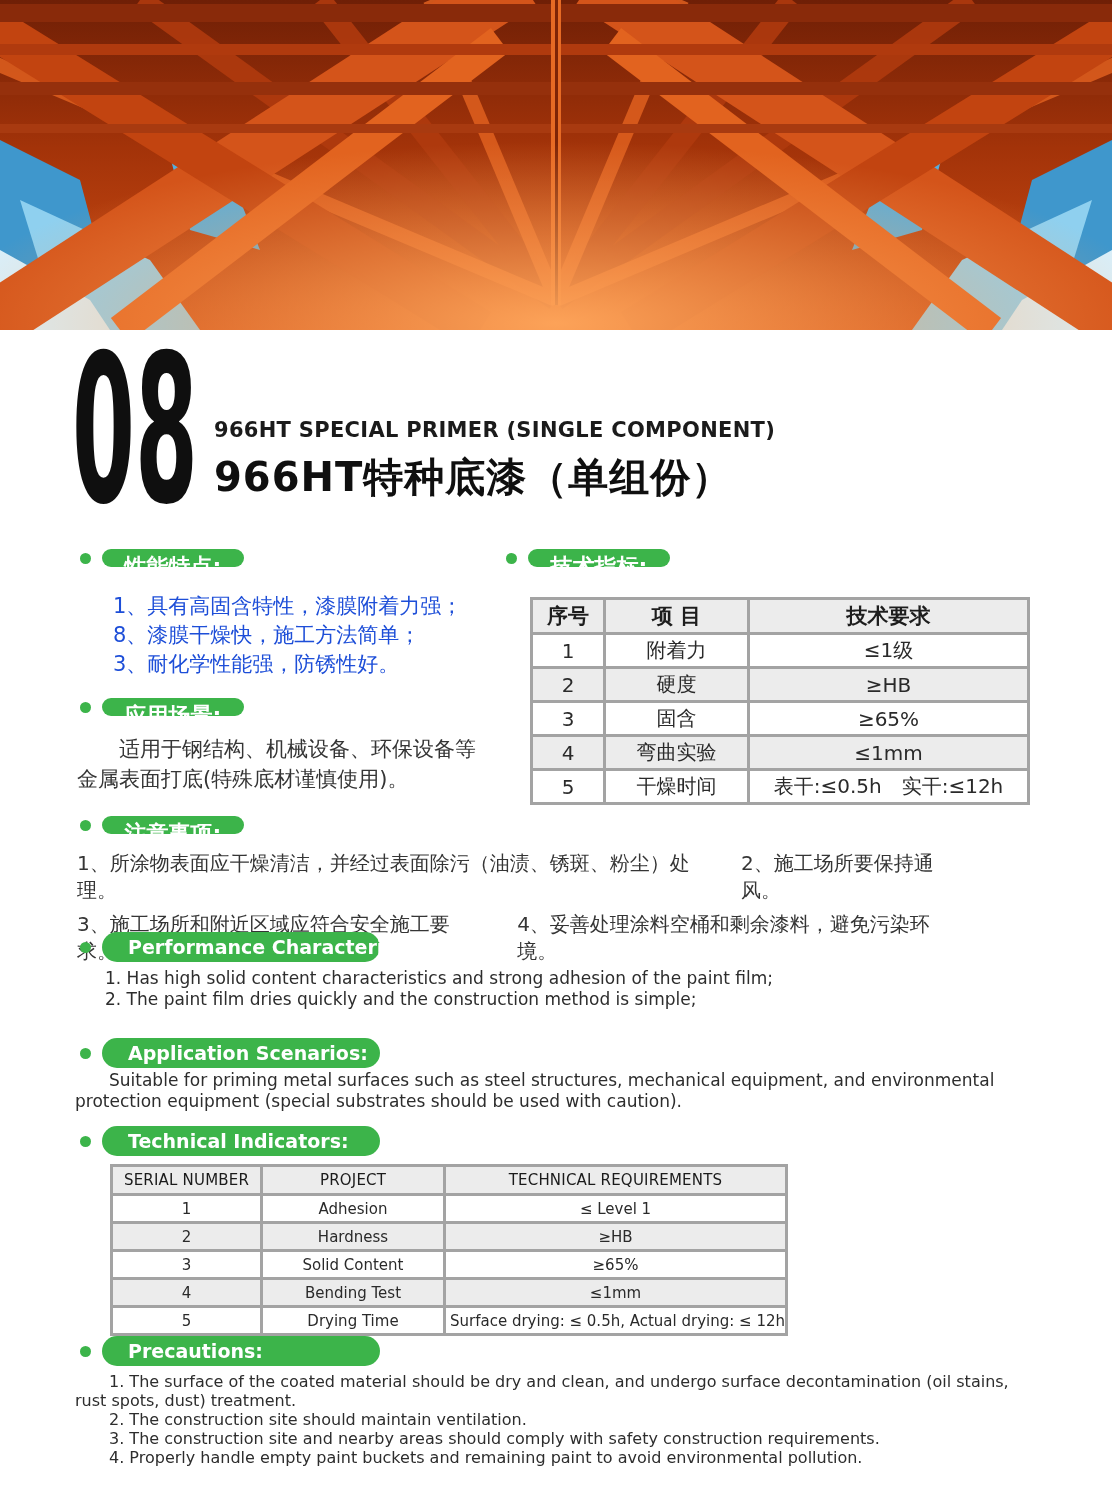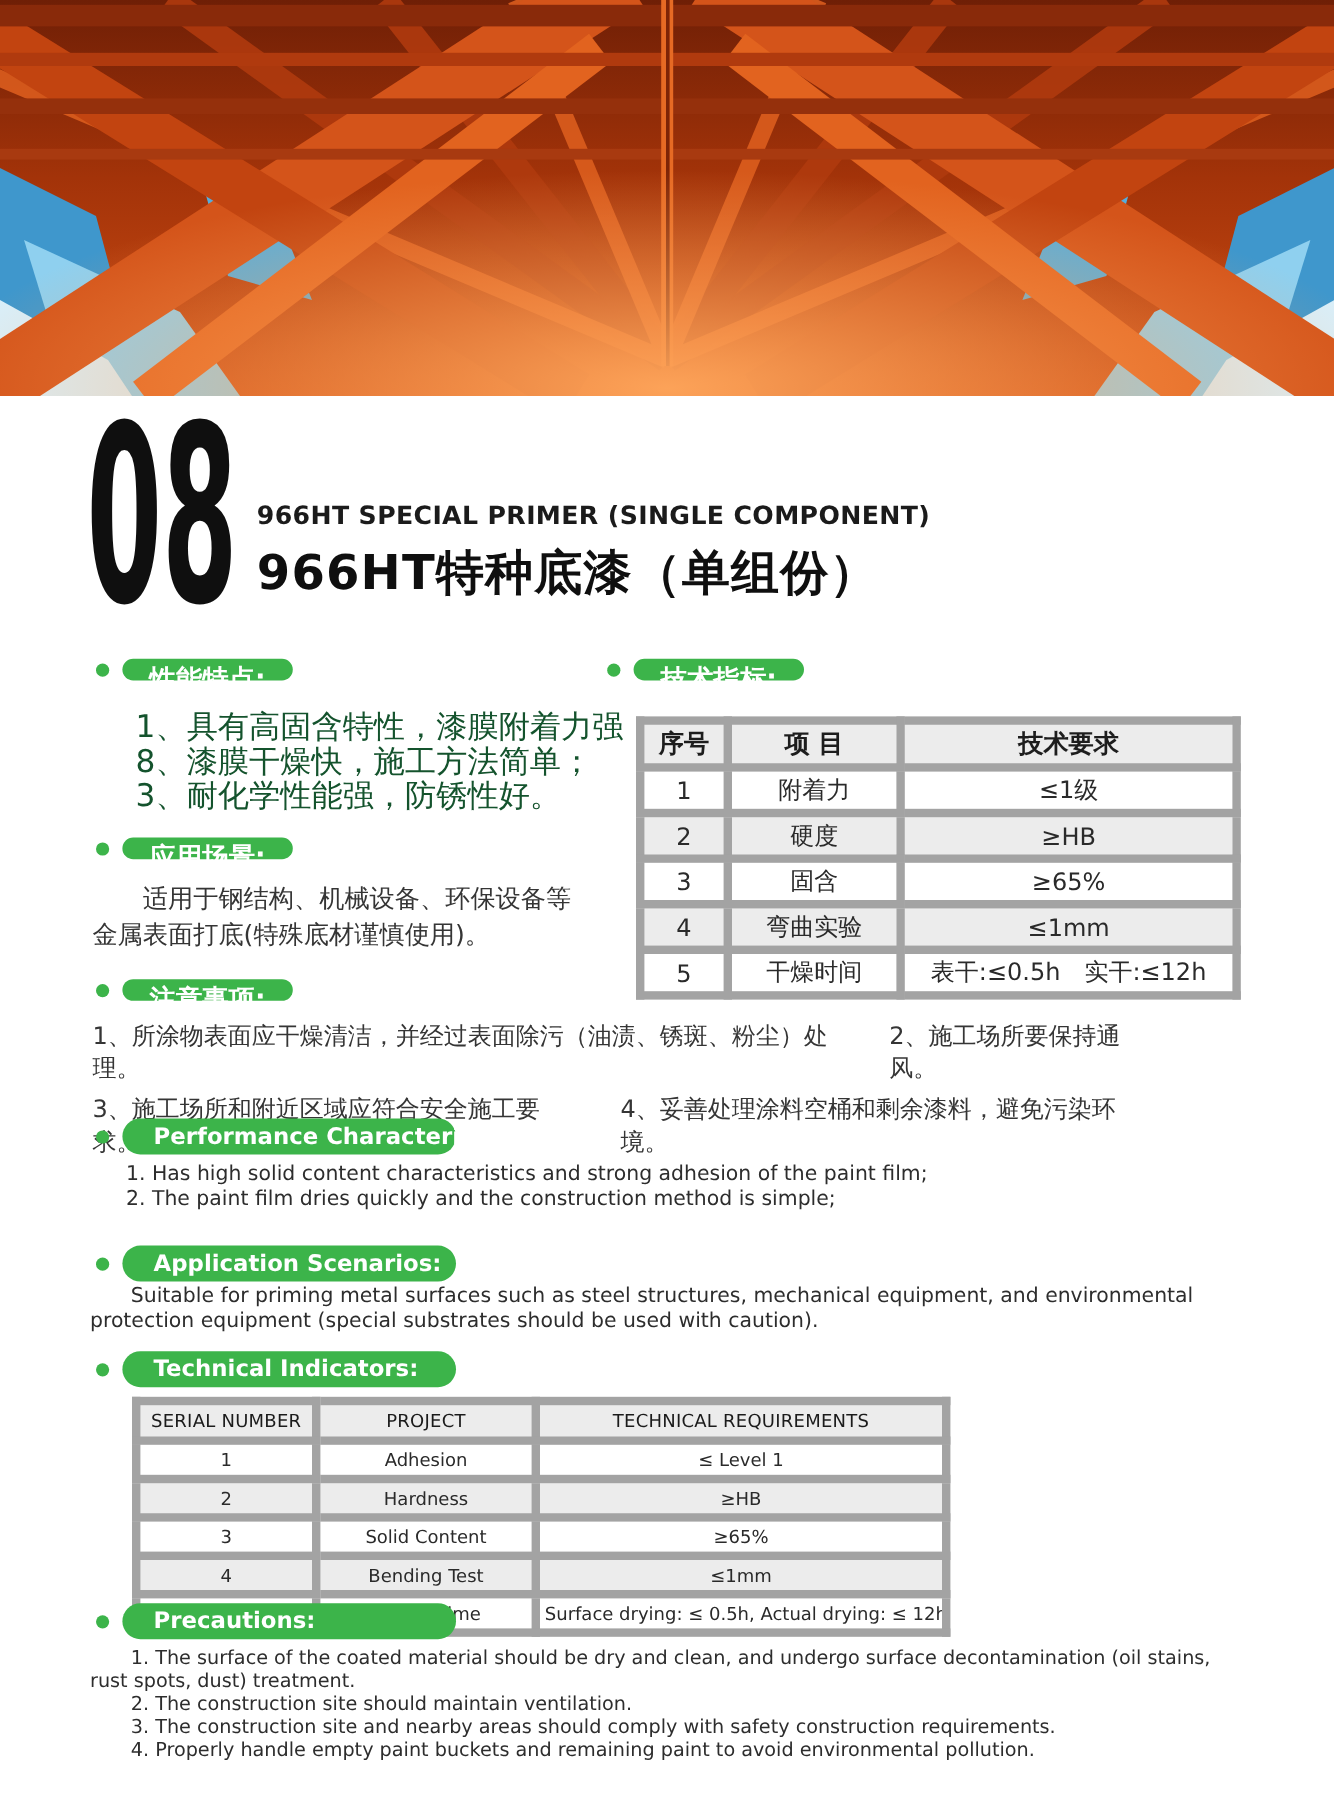--- a/index.html
+++ b/index.html
@@ -15,28 +15,28 @@
   .titles{position:absolute;left:214px;top:418px;}
   .title-en{font-size:21px;font-weight:bold;color:#1b1b1b;letter-spacing:.3px;white-space:nowrap;}
   .title-zh{font-size:40px;font-weight:900;color:#0f0f0f;letter-spacing:1px;margin-top:8px;white-space:nowrap;}
   
   .sec{position:absolute;display:flex;align-items:center;gap:11px;}
   .dot{width:11px;height:11px;border-radius:50%;background:#3CB44A;flex:0 0 auto;}
   .badge{background:#3CB44A;color:#ffffff;font-weight:bold;white-space:nowrap;}
   .badge.zh{width:142px;height:18px;line-height:35px;border-radius:18px;font-size:22px;text-align:center;}
   .badge.en{width:252px;height:30px;line-height:30px;border-radius:15px;font-size:19px;padding-left:26px;text-align:left;}
   
-  .zh-list{position:absolute;left:113px;top:592px;font-size:26px;line-height:29px;color:#14532d;}
+  .zh-list{position:absolute;left:113px;top:592px;font-size:21px;line-height:29px;color:#1d4ed8;}
   .zh-para{position:absolute;left:77px;top:734px;width:414px;font-size:21px;line-height:30px;color:#353535;text-indent:2em;}
   .zh-notes{position:absolute;left:77px;top:850px;width:890px;font-size:20px;color:#353535;}
   .zh-notes .row{display:flex;justify-content:space-between;gap:30px;}
   .zh-notes .row+.row{margin-top:7px;}
   
   table{border-collapse:collapse;table-layout:fixed;}
-  td,th{border:7px solid #a3a3a3;text-align:center;vertical-align:middle;padding:0 4px;overflow:hidden;white-space:nowrap;}
+  td,th{border:3px solid #a3a3a3;text-align:center;vertical-align:middle;padding:0 4px;overflow:hidden;white-space:nowrap;}
   .shade{background:#ececec;}
   .tbl-zh{position:absolute;left:530px;top:597px;width:497px;}
   .tbl-zh th{height:32px;font-size:21px;font-weight:bold;color:#1d1d1d;}
   .tbl-zh td{height:31px;font-size:20px;color:#2a2a2a;}
   .tbl-en{position:absolute;left:110px;top:1164px;width:675px;}
   .tbl-en th{height:26px;font-size:15px;font-weight:normal;color:#1b1b1b;letter-spacing:.2px;}
   .tbl-en td{height:25px;font-size:15px;color:#2a2a2a;}
   
   .en-list{position:absolute;left:105px;top:968px;font-size:17px;line-height:21px;color:#2d2d2d;}
   .en-para{position:absolute;left:75px;top:1070px;width:940px;font-size:17px;line-height:21px;color:#2d2d2d;text-indent:2em;}

